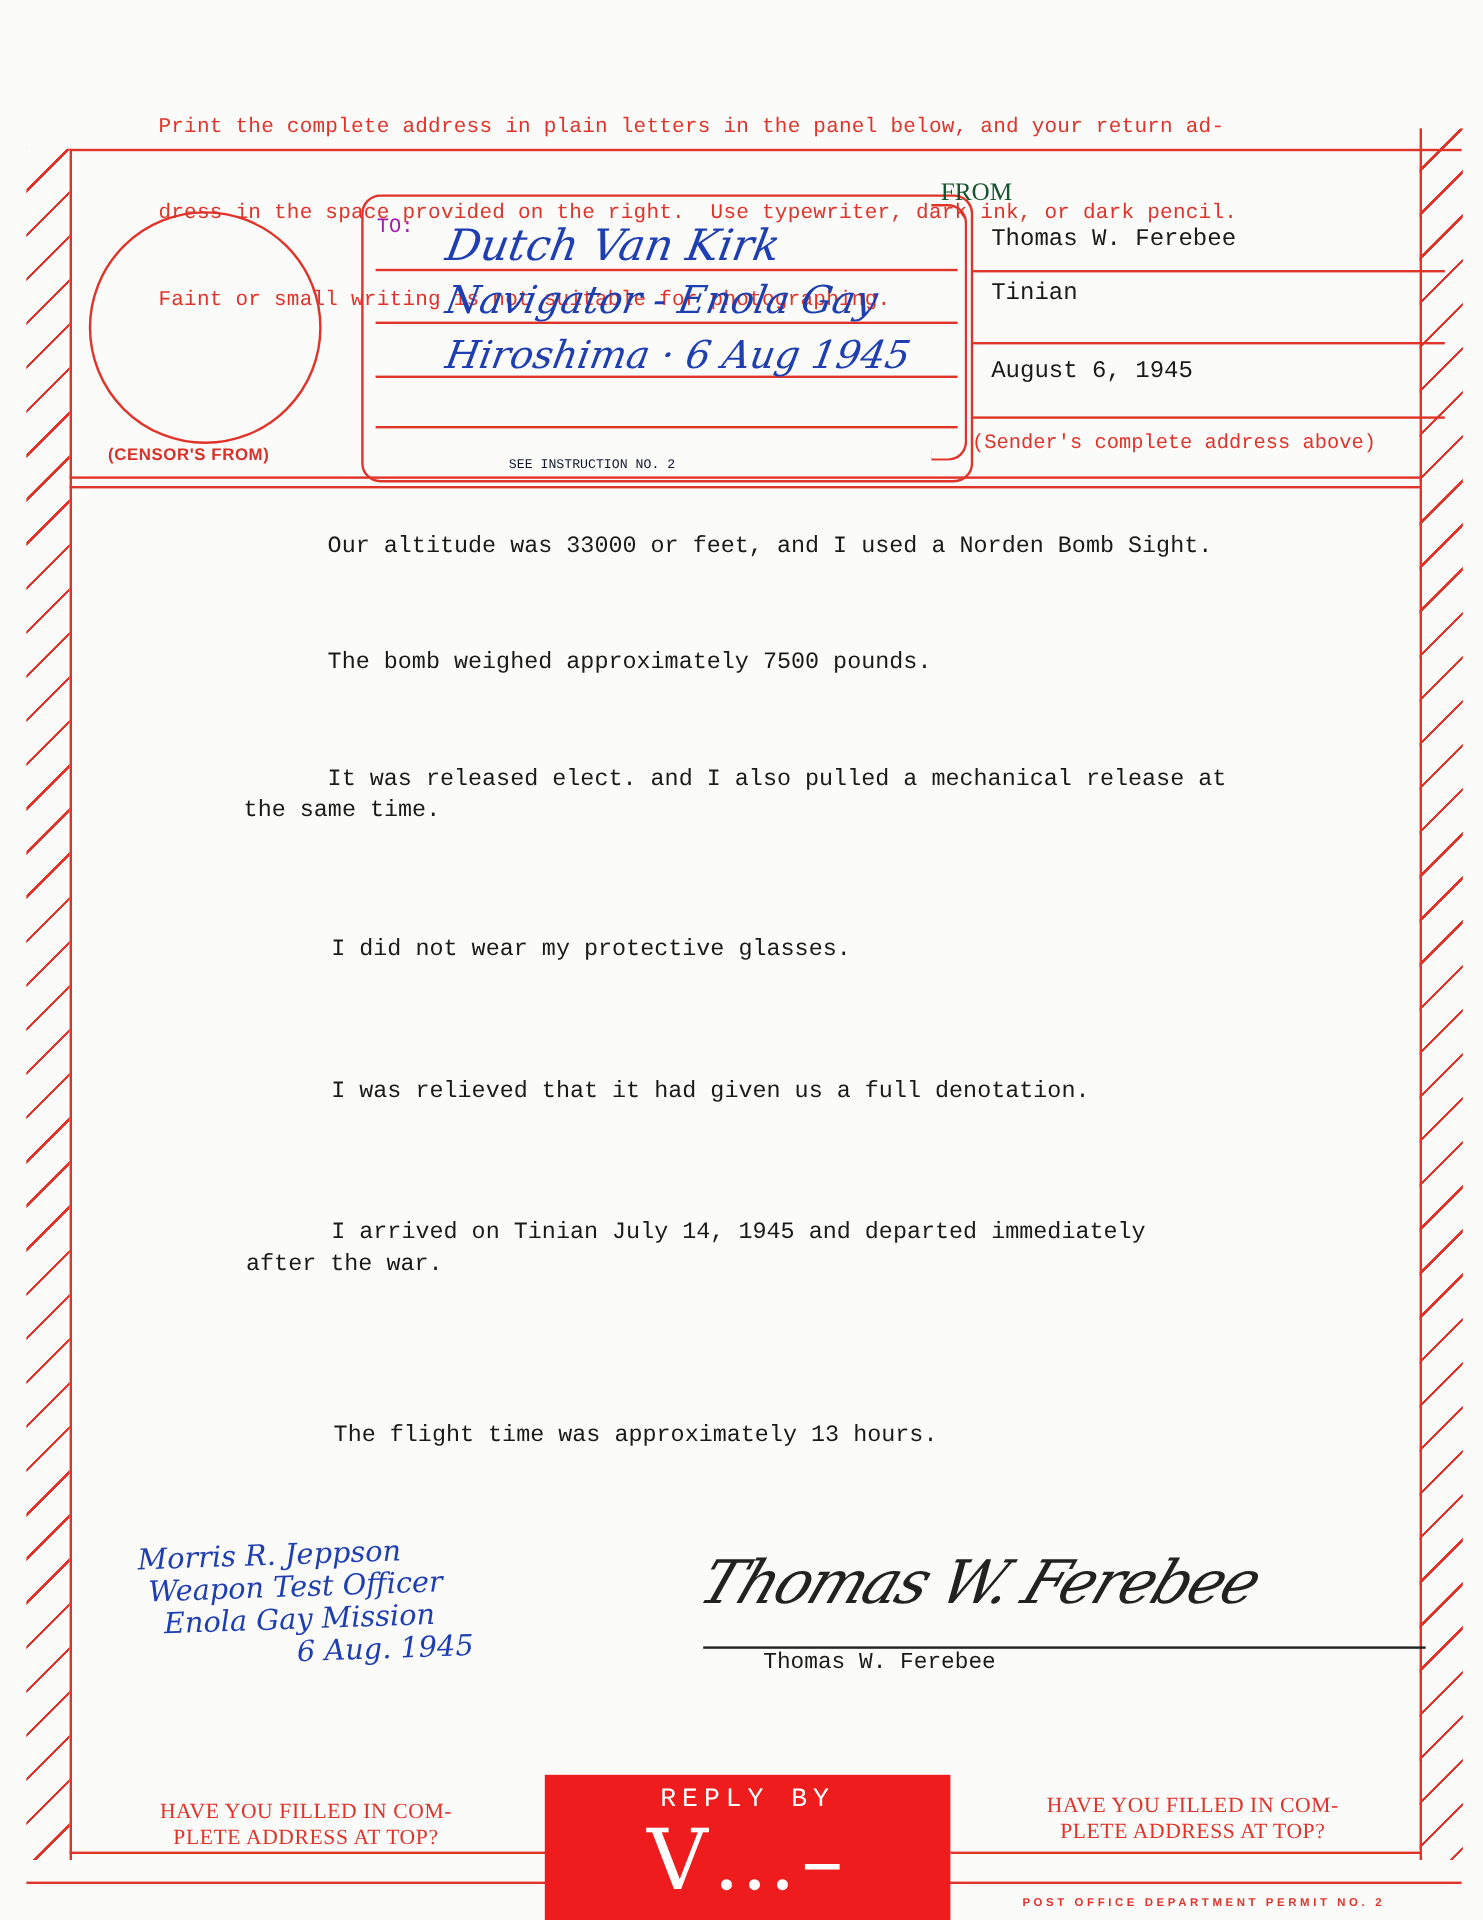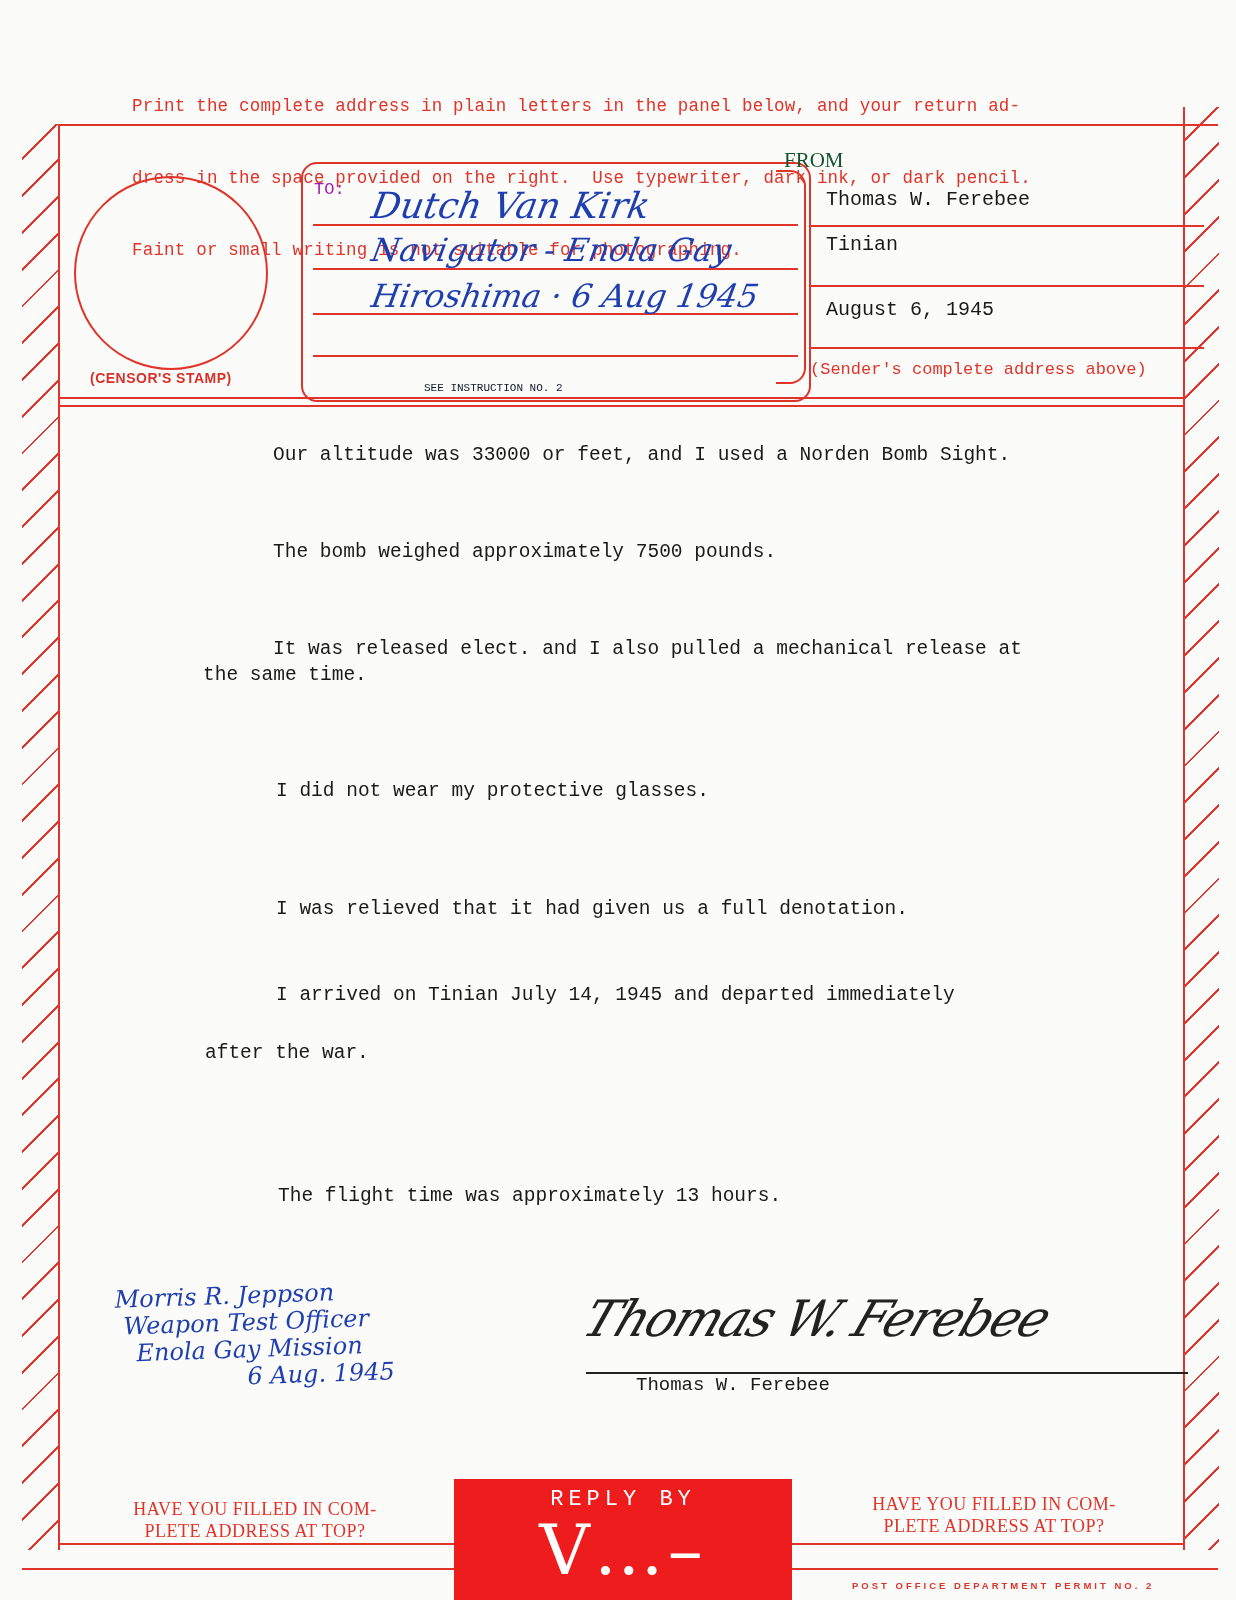--- a/index.html
+++ b/index.html
@@ -47,21 +47,21 @@
 <div class="vline" style="left:58px; top:124px; height:1426px;"></div>
 <div class="vline" style="left:1183px; top:107px; height:1443px;"></div>
 <div class="hline" style="left:58px; top:124px; width:1160px;"></div>
 <div class="hline" style="left:58px; top:397px; width:1126px;"></div>
 <div class="hline" style="left:58px; top:405px; width:1126px;"></div>
 <div class="hline" style="left:58px; top:1543px; width:398px;"></div>
 <div class="hline" style="left:792px; top:1543px; width:392px;"></div>
 <div class="hline" style="left:22px; top:1568px; width:1196px;"></div>
 
 <div class="stamp-circle"></div>
-<div class="abs censor-label">(CENSOR'S STAMP)</div>
+<div class="abs censor-label">(CENSOR'S FROM)</div>
 
 <div class="to-box"></div>
 <div class="abs to-label">TO:</div>
 <div class="to-line" style="top:224px;"></div>
 <div class="to-line" style="top:268px;"></div>
 <div class="to-line" style="top:313px;"></div>
 <div class="to-line" style="top:355px;"></div>
 <div class="abs hand-blue to-hand" style="top:186px;">Dutch Van Kirk</div>
 <div class="abs hand-blue to-hand" style="top:230px; font-size:32px;">Navigator - Enola Gay</div>
 <div class="abs hand-blue to-hand" style="top:276px; font-size:32px;">Hiroshima · 6 Aug 1945</div>
@@ -76,21 +76,21 @@
 <div class="abs from-text" style="top:298px;">August 6, 1945</div>
 <div class="from-line" style="top:347px;"></div>
 <div class="abs sender-note">(Sender's complete address above)</div>
 
 <div class="abs body-text" style="left:273px; top:444px;text-align:center;">Our altitude was 33000 or feet, and I used a Norden Bomb Sight.</div>
 <div class="abs body-text" style="left:273px; top:541px;">The bomb weighed approximately 7500 pounds.</div>
 <div class="abs body-text" style="left:273px; top:638px;text-align:right;">It was released elect. and I also pulled a mechanical release at</div>
 <div class="abs body-text" style="left:203px; top:664px;">the same time.</div>
 <div class="abs body-text" style="left:276px; top:780px;">I did not wear my protective glasses.</div>
 <div class="abs body-text" style="left:276px; top:898px;">I was relieved that it had given us a full denotation.</div>
-<div class="abs body-text" style="left:276px; top:984px;">I arrived on Tinian July 14, 1945 and departed immediately</div>
+<div class="abs body-text" style="left:276px; top:1016px;">I arrived on Tinian July 14, 1945 and departed immediately</div>
 <div class="abs body-text" style="left:205px; top:1042px;">after the war.</div>
 <div class="abs body-text" style="left:278px; top:1185px;">The flight time was approximately 13 hours.</div>
 
 <div class="abs hand-blue witness">
   <div>Morris R. Jeppson</div>
   <div style="padding-left:8px;">Weapon Test Officer</div>
   <div style="padding-left:20px;">Enola Gay Mission</div>
   <div style="padding-left:130px;">6 Aug. 1945</div>
 </div>
 

